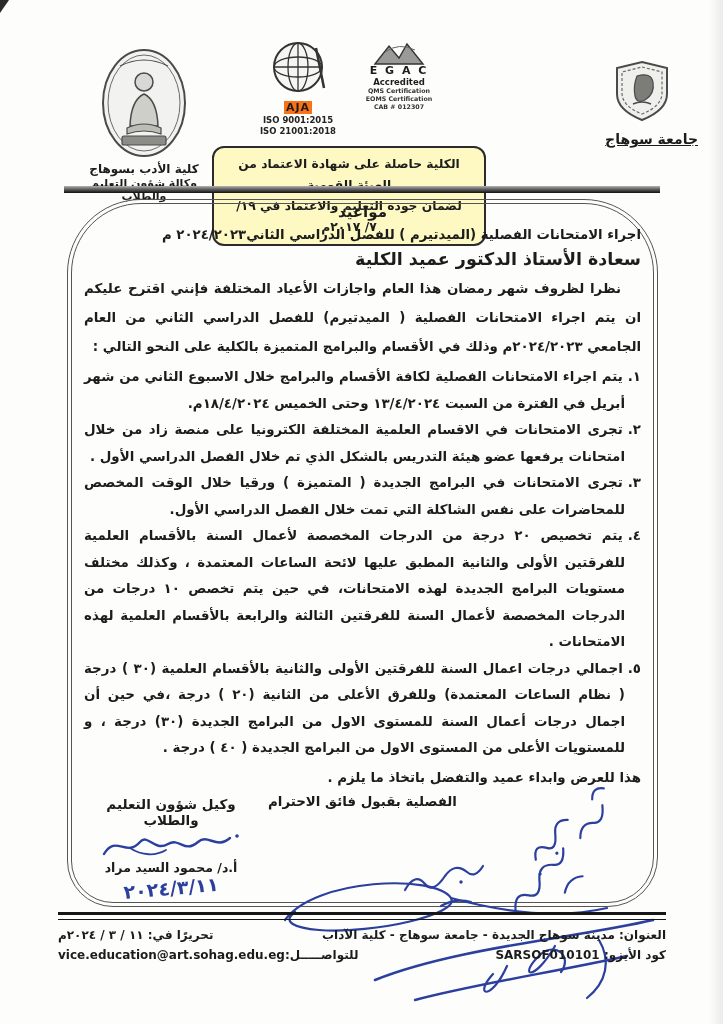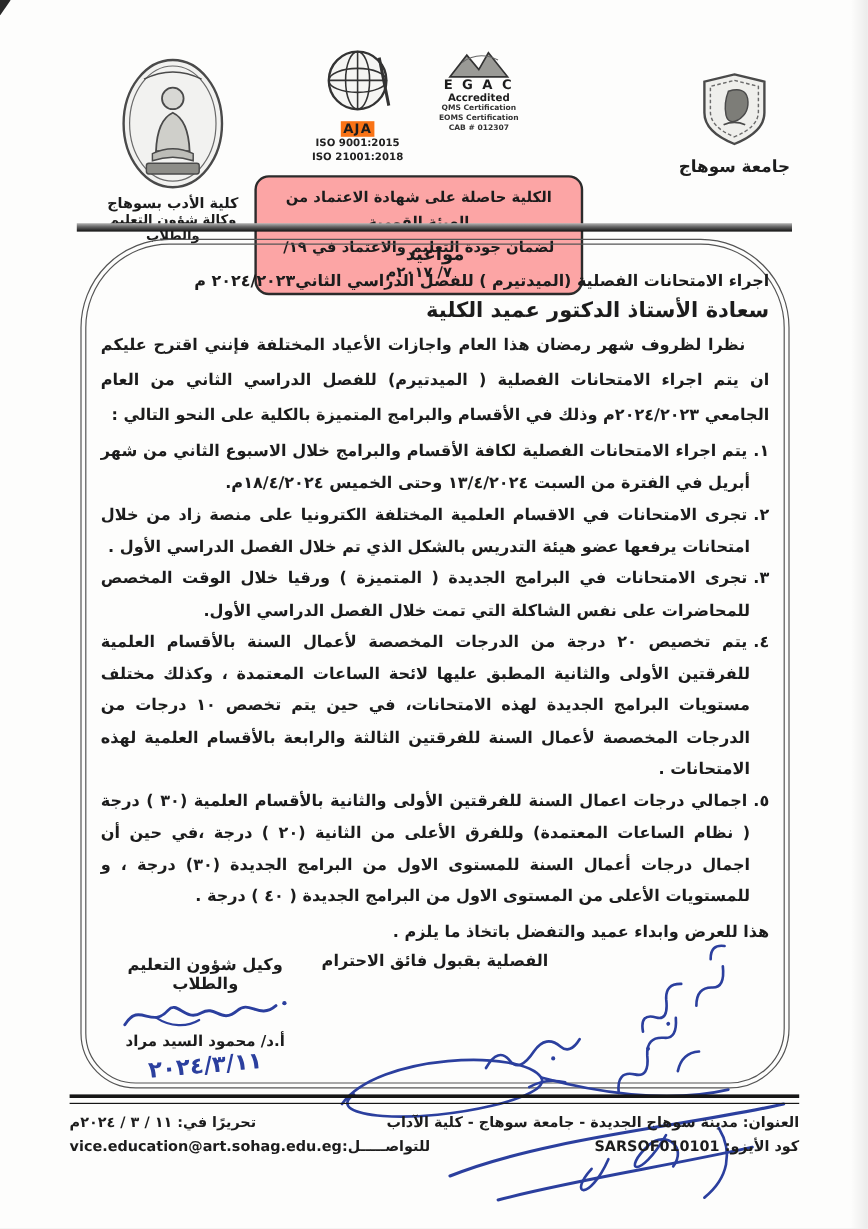--- a/index.html
+++ b/index.html
@@ -18,22 +18,22 @@
   .logo-row{display:flex;justify-content:center;align-items:flex-start;gap:16px;}
   .aja{width:84px;}
   .aja .iso{font-size:8.5px;font-weight:700;line-height:11px;color:#222;}
   .aja-label{font-size:11px;font-weight:700;letter-spacing:1px;margin-top:-14px;background:#f97316;
         display:inline-block;padding:0 2px;position:relative;}
   .egac{width:86px;}
   .egac .nm{font-size:11px;font-weight:700;letter-spacing:2px;margin-top:-2px;}
   .egac .acc{font-size:8.5px;font-weight:800;}
   .egac .sm{font-size:6.3px;font-weight:700;line-height:8px;color:#333;}
   .accred-box{margin-top:9px;border:2px solid #2b2b2b;border-radius:12px;padding:6px 20px;
-        direction:rtl;font-size:12.3px;font-weight:700;line-height:21px;background:#fca5a5;}
-  .hdr-uni{position:absolute;left:556px;top:60px;width:112px;text-align:center;}
+        direction:rtl;font-size:12.3px;font-weight:700;line-height:21px;background:#fef9c3;}
+  .hdr-uni{position:absolute;left:586px;top:60px;width:112px;text-align:right;text-decoration:underline;}
   .hdr-uni .cap{font-size:14px;font-weight:700;margin-top:9px;}
 
   
   .divider{position:absolute;left:64px;top:186px;width:596px;height:7px;
         background:linear-gradient(180deg,#b5b5b5 0%,#6a6a6a 40%,#101010 100%);}
   .frame-outer{position:absolute;left:67px;top:199px;width:589px;height:706px;
         border:1.6px solid #555;border-radius:74px 74px 50px 46px;}
   .frame-inner{position:absolute;inset:3px;border:1.2px solid #555;
         border-radius:70px 70px 46px 42px;}
 

